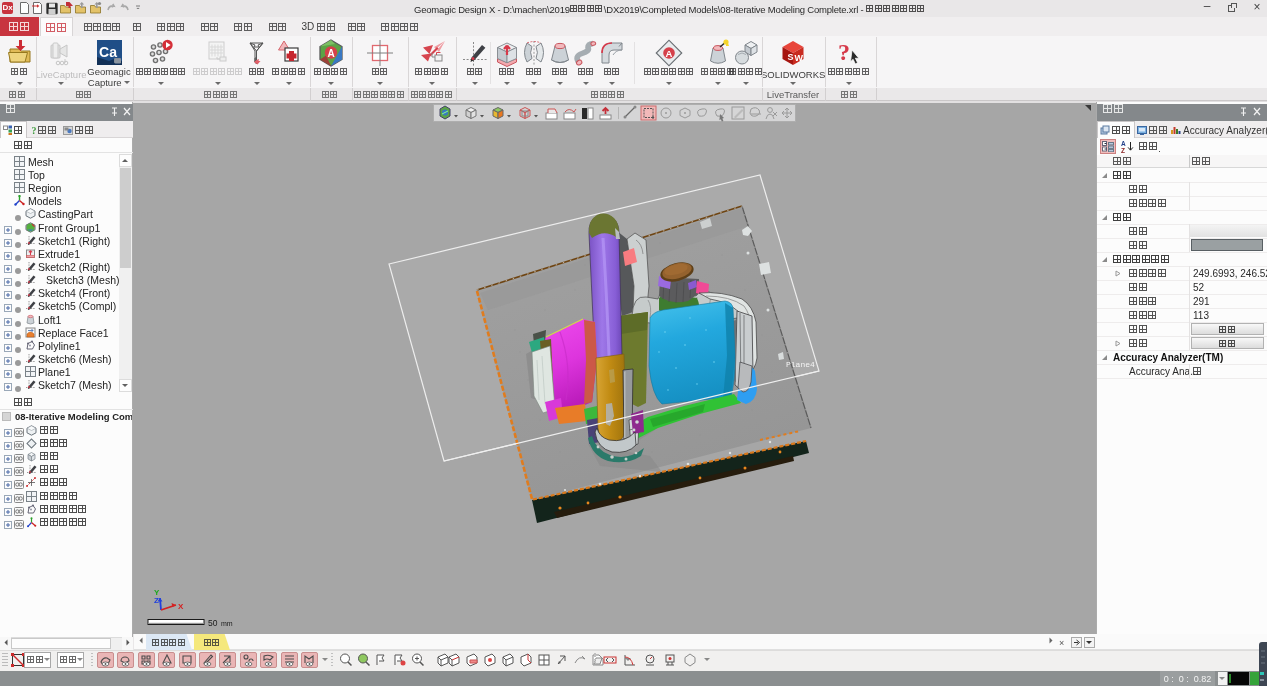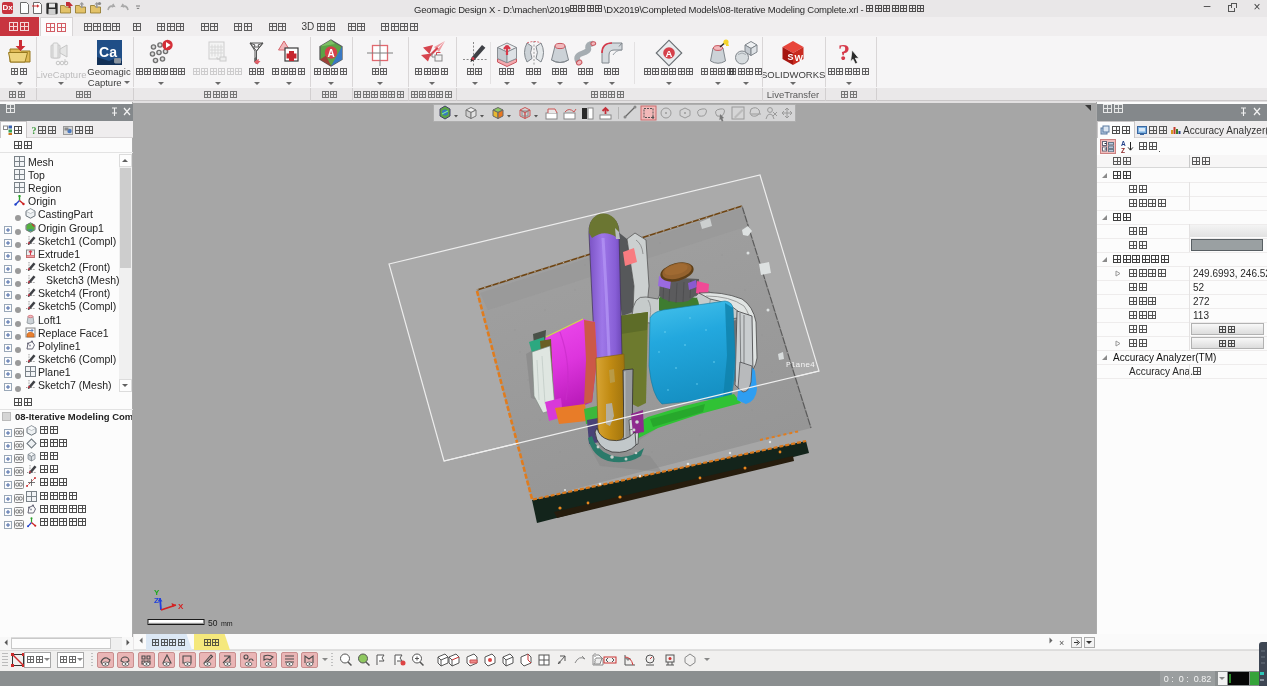--- a/index.html
+++ b/index.html
@@ -919,21 +919,21 @@
   </div>
 <div class="trow" style="top:194.3px;width:118px">
     <span style="position:absolute;left:14px;top:1px"><svg width="11" height="11" viewBox="0 0 11 11">
         <path d="M5.5,5.5 L5.5,1" stroke="#2aa02a" stroke-width="1.4"></path>
         <path d="M5.5,5.5 L1.5,9.5" stroke="#2244cc" stroke-width="1.4"></path>
         <path d="M5.5,5.5 L9.5,9" stroke="#cc2222" stroke-width="1.4"></path>
         <circle cx="1.5" cy="9.5" r="1.2" fill="#2244cc"></circle>
         <circle cx="9.5" cy="9" r="1.2" fill="#cc2222"></circle>
         <circle cx="5.5" cy="1" r="1.2" fill="#2aa02a"></circle>
       </svg></span>
-    <span style="position:absolute;left:28px;top:1px">Origin</span>
+    <span style="position:absolute;left:28px;top:1px">Models</span>
   </div>
 <div class="trow" style="top:207.4px;width:118px">
     <span style="position:absolute;left:15px;top:4px"><span style="display:inline-block;width:6px;height:6px;border-radius:50%;background:#9a9a9a"></span></span>
     <span style="position:absolute;left:25px;top:1px"><svg width="11" height="11" viewBox="0 0 11 11">
         <polygon points="5.5,0.8 10,3.2 10,7.8 5.5,10.2 1,7.8 1,3.2" fill="#eef1f3" stroke="#6a737a"></polygon>
         <polygon points="5.5,0.8 10,3.2 5.5,5.5 1,3.2" fill="#f8fafb" stroke="#8a939a" stroke-width="0.5"></polygon>
       </svg></span>
     <span style="position:absolute;left:38px;top:1px">CastingPart</span>
   </div>
 <div class="trow" style="top:220.6px;width:118px">
@@ -941,35 +941,35 @@
         <rect x="0.5" y="0.5" width="7" height="7" fill="#fdfdfd" stroke="#9aa8b8"></rect>
         <path d="M2,4 h4 M4,2 v4" stroke="#4868a8" stroke-width="1"></path>
       </svg></span>
     <span style="position:absolute;left:15px;top:4px"><span style="display:inline-block;width:6px;height:6px;border-radius:50%;background:#9a9a9a"></span></span>
     <span style="position:absolute;left:25px;top:1px"><svg width="11" height="11" viewBox="0 0 11 11">
         <polygon points="5.5,0.8 10,3.2 10,7.8 5.5,10.2 1,7.8 1,3.2" fill="#bbb" stroke="#667"></polygon>
         <circle cx="5.5" cy="5.5" r="4" fill="#55b040"></circle>
         <path d="M2.5,7.5 a4,4 0 0,0 6,0 z" fill="#3a78c2"></path>
         <path d="M7,2.2 l2.5,2.5" stroke="#c33" stroke-width="1.2"></path>
       </svg></span>
-    <span style="position:absolute;left:38px;top:1px">Origin Group1</span>
+    <span style="position:absolute;left:38px;top:1px">Front Group1</span>
   </div>
 <div class="trow" style="top:233.7px;width:118px">
     <span style="position:absolute;left:4px;top:3px"><svg width="8" height="8" viewBox="0 0 8 8">
         <rect x="0.5" y="0.5" width="7" height="7" fill="#fdfdfd" stroke="#9aa8b8"></rect>
         <path d="M2,4 h4 M4,2 v4" stroke="#4868a8" stroke-width="1"></path>
       </svg></span>
     <span style="position:absolute;left:15px;top:4px"><span style="display:inline-block;width:6px;height:6px;border-radius:50%;background:#9a9a9a"></span></span>
     <span style="position:absolute;left:25px;top:1px"><svg width="11" height="11" viewBox="0 0 11 11">
         <path d="M1,8.5 h9 M4,1 v9" stroke="#999" stroke-dasharray="1.4,1"></path>
         <path d="M3.5,7.5 L8.5,1.5 l2,1.6 L5.5,9z" fill="#3f4146"></path>
         <path d="M3.5,7.5 l-0.6,2.6 2.4,-1z" fill="#222"></path>
         <circle cx="4" cy="8" r="0.9" fill="#d6394a"></circle>
       </svg></span>
-    <span style="position:absolute;left:38px;top:1px">Sketch1 (Compl)</span>
+    <span style="position:absolute;left:38px;top:1px">Sketch1 (Right)</span>
   </div>
 <div class="trow" style="top:246.9px;width:118px">
     <span style="position:absolute;left:4px;top:3px"><svg width="8" height="8" viewBox="0 0 8 8">
         <rect x="0.5" y="0.5" width="7" height="7" fill="#fdfdfd" stroke="#9aa8b8"></rect>
         <path d="M2,4 h4 M4,2 v4" stroke="#4868a8" stroke-width="1"></path>
       </svg></span>
     <span style="position:absolute;left:15px;top:4px"><span style="display:inline-block;width:6px;height:6px;border-radius:50%;background:#9a9a9a"></span></span>
     <span style="position:absolute;left:25px;top:1px"><svg width="11" height="11" viewBox="0 0 11 11">
         <rect x="1.5" y="2" width="8" height="7.5" fill="#eef0f2" stroke="#888"></rect>
         <rect x="1.5" y="7.5" width="8" height="2" fill="#f0a0a6" stroke="#c55" stroke-width="0.6"></rect>
@@ -982,21 +982,21 @@
         <rect x="0.5" y="0.5" width="7" height="7" fill="#fdfdfd" stroke="#9aa8b8"></rect>
         <path d="M2,4 h4 M4,2 v4" stroke="#4868a8" stroke-width="1"></path>
       </svg></span>
     <span style="position:absolute;left:15px;top:4px"><span style="display:inline-block;width:6px;height:6px;border-radius:50%;background:#9a9a9a"></span></span>
     <span style="position:absolute;left:25px;top:1px"><svg width="11" height="11" viewBox="0 0 11 11">
         <path d="M1,8.5 h9 M4,1 v9" stroke="#999" stroke-dasharray="1.4,1"></path>
         <path d="M3.5,7.5 L8.5,1.5 l2,1.6 L5.5,9z" fill="#3f4146"></path>
         <path d="M3.5,7.5 l-0.6,2.6 2.4,-1z" fill="#222"></path>
         <circle cx="4" cy="8" r="0.9" fill="#d6394a"></circle>
       </svg></span>
-    <span style="position:absolute;left:38px;top:1px">Sketch2 (Front)</span>
+    <span style="position:absolute;left:38px;top:1px">Sketch2 (Right)</span>
   </div>
 <div class="trow" style="top:273.2px;width:118px">
     <span style="position:absolute;left:4px;top:3px"><svg width="8" height="8" viewBox="0 0 8 8">
         <rect x="0.5" y="0.5" width="7" height="7" fill="#fdfdfd" stroke="#9aa8b8"></rect>
         <path d="M2,4 h4 M4,2 v4" stroke="#4868a8" stroke-width="1"></path>
       </svg></span>
     <span style="position:absolute;left:15px;top:4px"><span style="display:inline-block;width:6px;height:6px;border-radius:50%;background:#9a9a9a"></span></span>
     <span style="position:absolute;left:25px;top:1px"><svg width="11" height="11" viewBox="0 0 11 11">
         <path d="M1,8.5 h9 M4,1 v9" stroke="#999" stroke-dasharray="1.4,1"></path>
         <path d="M3.5,7.5 L8.5,1.5 l2,1.6 L5.5,9z" fill="#3f4146"></path>
@@ -1077,21 +1077,21 @@
         <rect x="0.5" y="0.5" width="7" height="7" fill="#fdfdfd" stroke="#9aa8b8"></rect>
         <path d="M2,4 h4 M4,2 v4" stroke="#4868a8" stroke-width="1"></path>
       </svg></span>
     <span style="position:absolute;left:15px;top:4px"><span style="display:inline-block;width:6px;height:6px;border-radius:50%;background:#9a9a9a"></span></span>
     <span style="position:absolute;left:25px;top:1px"><svg width="11" height="11" viewBox="0 0 11 11">
         <path d="M1,8.5 h9 M4,1 v9" stroke="#999" stroke-dasharray="1.4,1"></path>
         <path d="M3.5,7.5 L8.5,1.5 l2,1.6 L5.5,9z" fill="#3f4146"></path>
         <path d="M3.5,7.5 l-0.6,2.6 2.4,-1z" fill="#222"></path>
         <circle cx="4" cy="8" r="0.9" fill="#d6394a"></circle>
       </svg></span>
-    <span style="position:absolute;left:38px;top:1px">Sketch6 (Compl)</span>
+    <span style="position:absolute;left:38px;top:1px">Sketch6 (Mesh)</span>
   </div>
 <div class="trow" style="top:365.2px;width:118px">
     <span style="position:absolute;left:4px;top:3px"><svg width="8" height="8" viewBox="0 0 8 8">
         <rect x="0.5" y="0.5" width="7" height="7" fill="#fdfdfd" stroke="#9aa8b8"></rect>
         <path d="M2,4 h4 M4,2 v4" stroke="#4868a8" stroke-width="1"></path>
       </svg></span>
     <span style="position:absolute;left:15px;top:4px"><span style="display:inline-block;width:6px;height:6px;border-radius:50%;background:#9a9a9a"></span></span>
     <span style="position:absolute;left:25px;top:1px"><svg width="11" height="11" viewBox="0 0 11 11">
         <rect x="0.5" y="0.5" width="10" height="10" fill="#f2f4f6" stroke="#7a8288"></rect>
         <path d="M5.5,0.5 v10 M0.5,5.5 h10" stroke="#7a8288"></path>
@@ -1452,21 +1452,21 @@
     </span></div>
 <div class="a" style="left:1189px;top:280px;width:1px;height:14px;background:#e4e2e2"></div>
 <div class="a" style="left:1193px;top:282px;font-size:10px;color:#2a2a2a;white-space:nowrap">52</div>
 <div class="a" style="left:1097px;top:308px;width:170px;height:1px;background:#eeecec"></div>
 <div class="a" style="left:1129px;top:297px"><span class="zh z9" style="color:#2a2a2a">
       <i></i>
       <i></i>
       <i></i>
     </span></div>
 <div class="a" style="left:1189px;top:294px;width:1px;height:14px;background:#e4e2e2"></div>
-<div class="a" style="left:1193px;top:296px;font-size:10px;color:#2a2a2a;white-space:nowrap">272</div>
+<div class="a" style="left:1193px;top:296px;font-size:10px;color:#2a2a2a;white-space:nowrap">291</div>
 <div class="a" style="left:1097px;top:322px;width:170px;height:1px;background:#eeecec"></div>
 <div class="a" style="left:1129px;top:311px"><span class="zh z9" style="color:#2a2a2a">
       <i></i>
       <i></i>
       <i></i>
     </span></div>
 <div class="a" style="left:1189px;top:308px;width:1px;height:14px;background:#e4e2e2"></div>
 <div class="a" style="left:1193px;top:310px;font-size:10px;color:#2a2a2a;white-space:nowrap">113</div>
 <div class="a" style="left:1097px;top:336px;width:170px;height:1px;background:#eeecec"></div>
 <div class="a" style="left:1129px;top:325px"><span class="zh z9" style="color:#2a2a2a">
@@ -1492,21 +1492,21 @@
 <div class="a" style="left:1191px;top:337px;width:73px;height:12px;background:linear-gradient(#f8f8f8,#dcdcdc);border:1px solid #b2b2b2;display:flex;align-items:center;justify-content:center">
     <span class="zh z8" style="color:#222">
       <i></i>
       <i></i>
     </span>
   </div>
 <div class="a" style="left:1097px;top:364px;width:170px;height:1px;background:#eeecec"></div>
 <svg class="a" style="left:1101px;top:354px" width="7" height="7" viewBox="0 0 7 7">
     <path d="M6,1 L6,6 1,6z" fill="#8a8a8a"></path>
   </svg>
-<div class="a" style="left:1113px;top:352px;font-size:10px;font-weight:normal;color:#111">Accuracy Analyzer(TM)</div>
+<div class="a" style="left:1113px;top:352px;font-size:10px;font-weight:bold;color:#111">Accuracy Analyzer(TM)</div>
 <div class="a" style="left:1097px;top:378px;width:170px;height:1px;background:#eeecec"></div>
 <div class="a" style="left:1129px;top:366px;font-size:10px;color:#2a2a2a">Accuracy Ana...</div>
 <div class="a" style="left:1193px;top:367px"><span class="zh z9" style="color:#2a2a2a">
       <i></i>
     </span></div>
 <div class="a" style="left:1189px;top:364px;width:1px;height:14px;background:#e4e2e2"></div>
 
 <div class="a" style="left:134px;top:634px;width:1133px;height:16px;background:#fafafa;border-bottom:1px solid #e0e0e0"></div>
 <div class="car" style="left:138px;top:639px;transform:rotate(90deg);border-top-color:#666"></div>
 <div class="a" style="left:146px;top:634px;width:46px;height:16px;background:#dce8f5;display:flex;align-items:center;justify-content:center;clip-path:polygon(0 0,88% 0,100% 100%,0 100%)">

